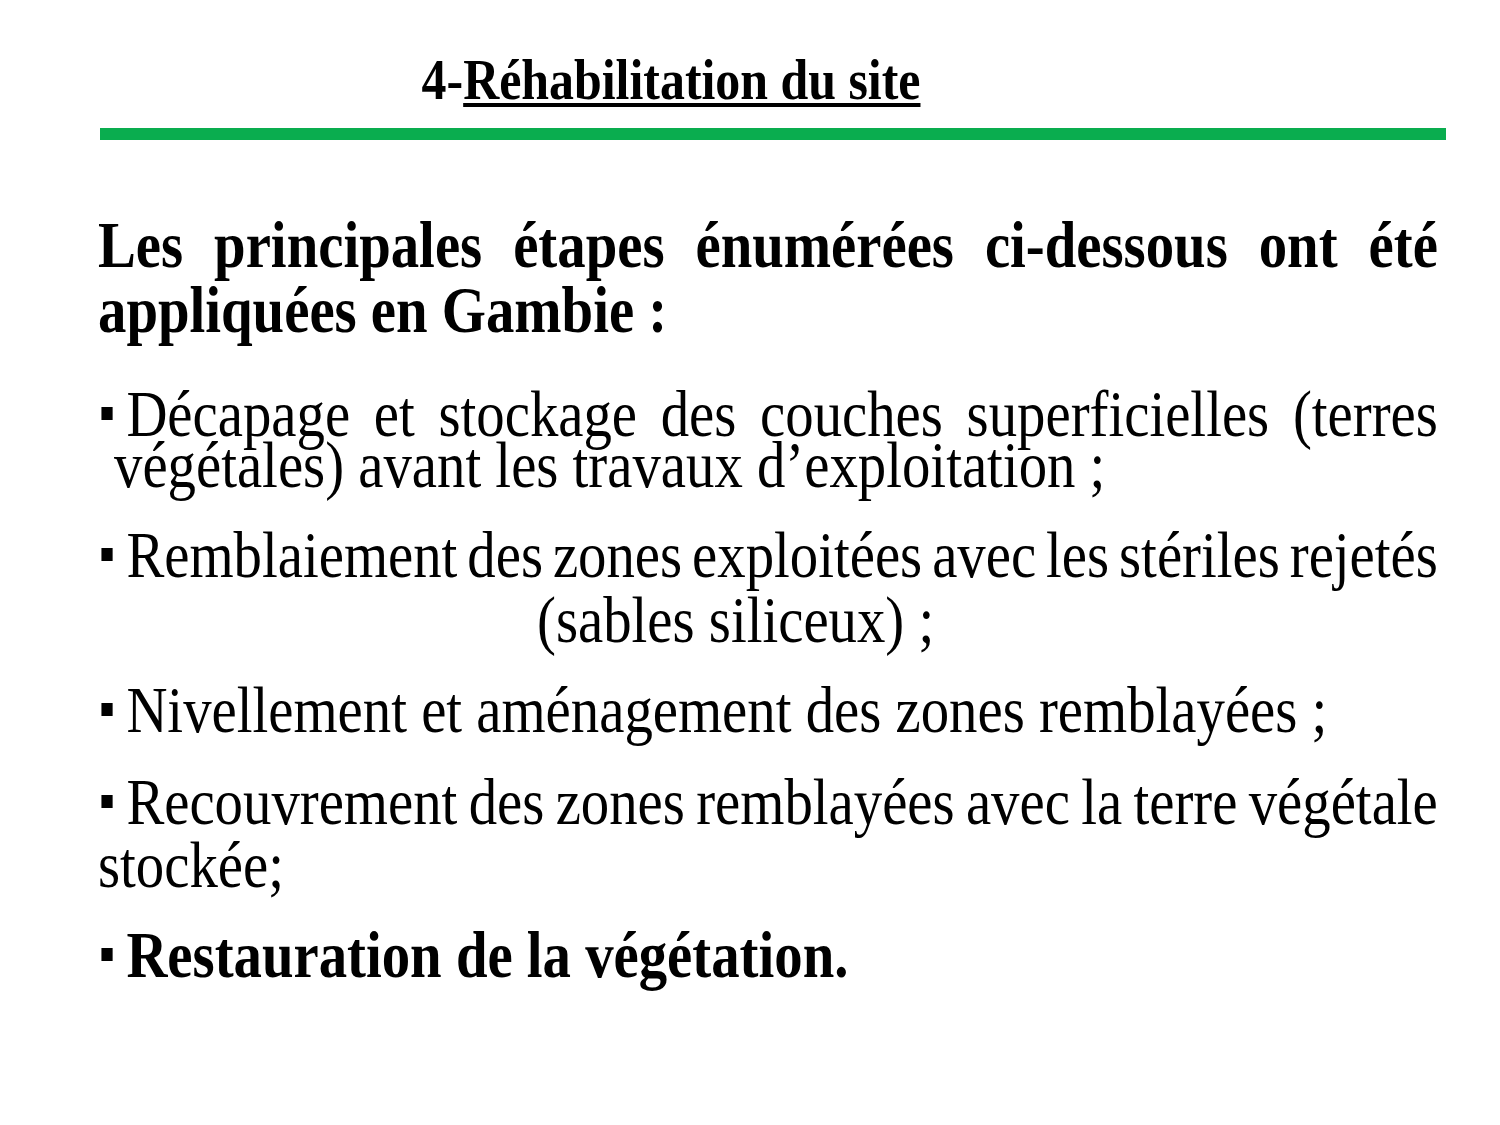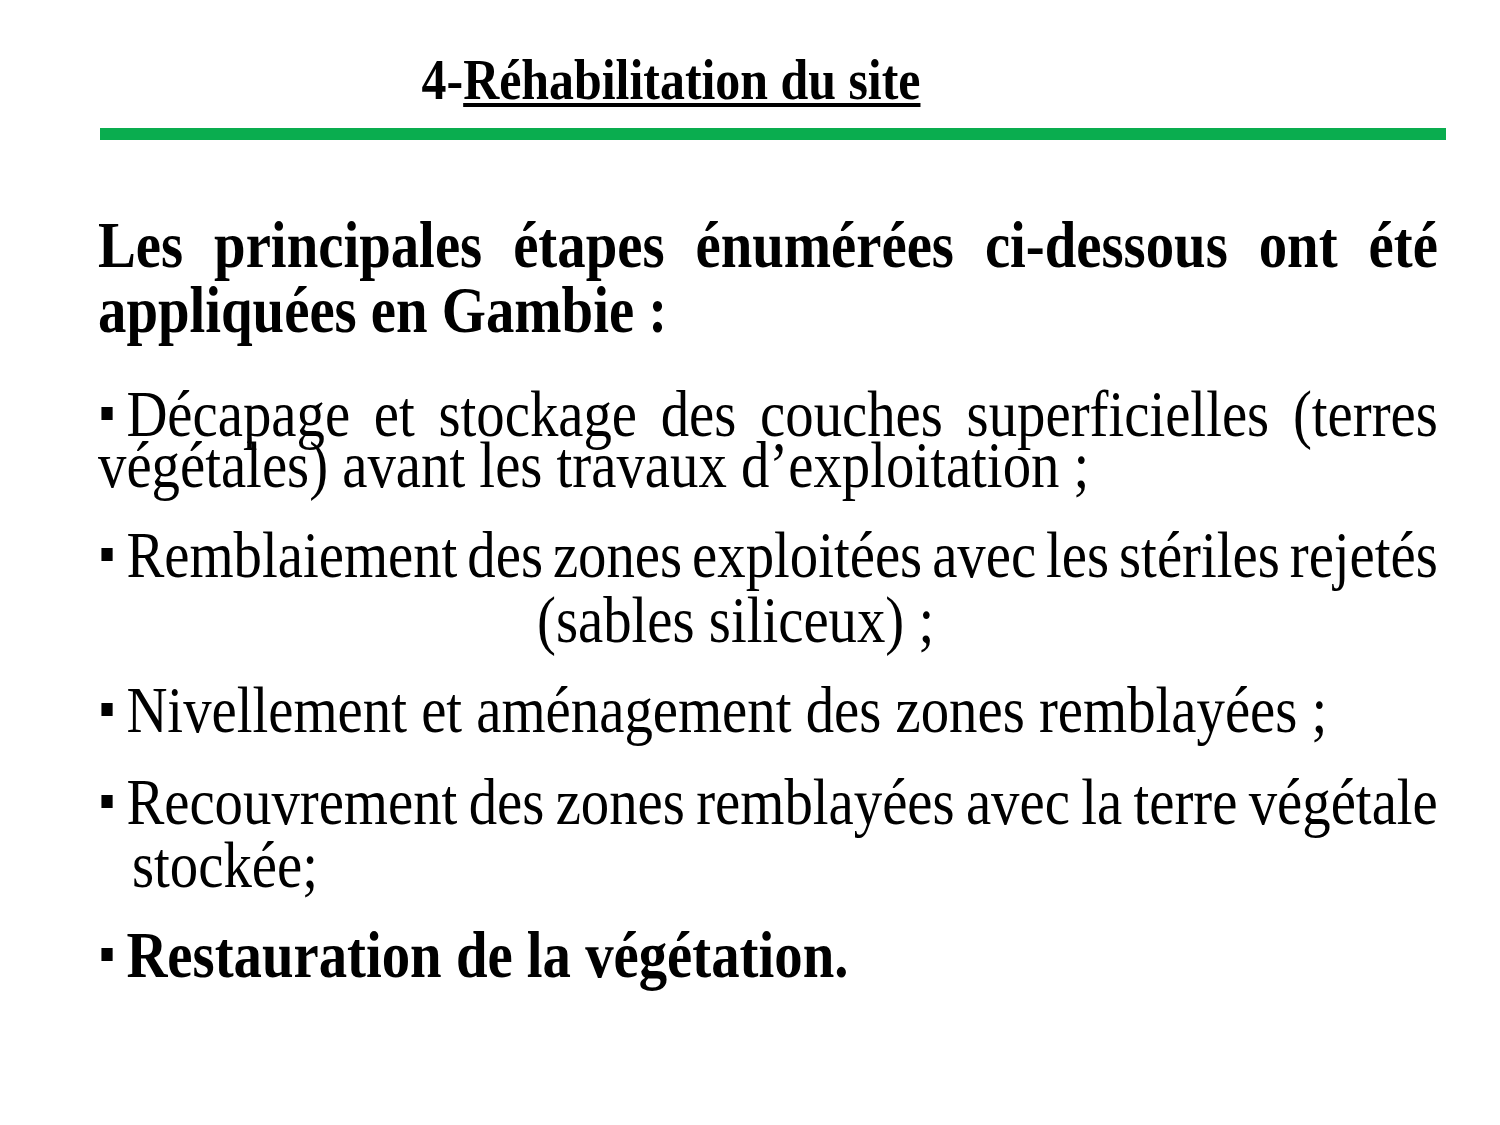--- a/index.html
+++ b/index.html
@@ -108,21 +108,21 @@
   <div class="justwrap">
     <span><span class="bullet"></span><span>Décapage</span></span>
     <span>et</span>
     <span>stockage</span>
     <span>des</span>
     <span>couches</span>
     <span>superficielles</span>
     <span>(terres</span>
   </div>
 </div>
-<div class="line" style="top:435px;">
+<div class="line" style="top:435px;margin-left:16px;">
   <span class="wrap">végétales) avant les travaux d’exploitation ;</span>
 </div>
 
 <div class="line" style="top:525px;">
   <div class="justwrap">
     <span><span class="bullet"></span><span>Remblaiement</span></span>
     <span>des</span>
     <span>zones</span>
     <span>exploitées</span>
     <span>avec</span>
@@ -144,19 +144,19 @@
     <span><span class="bullet"></span><span>Recouvrement</span></span>
     <span>des</span>
     <span>zones</span>
     <span>remblayées</span>
     <span>avec</span>
     <span>la</span>
     <span>terre</span>
     <span>végétale</span>
   </div>
 </div>
-<div class="line" style="top:835px;margin-left:34px;">
+<div class="line" style="top:835px;">
   <span class="wrap">stockée;</span>
 </div>
 
 <div class="line" style="top:925px;font-weight:bold;">
   <span class="wrap"><span class="bullet"></span><span>Restauration de la végétation.</span></span>
 </div>
 
 </body></html>

